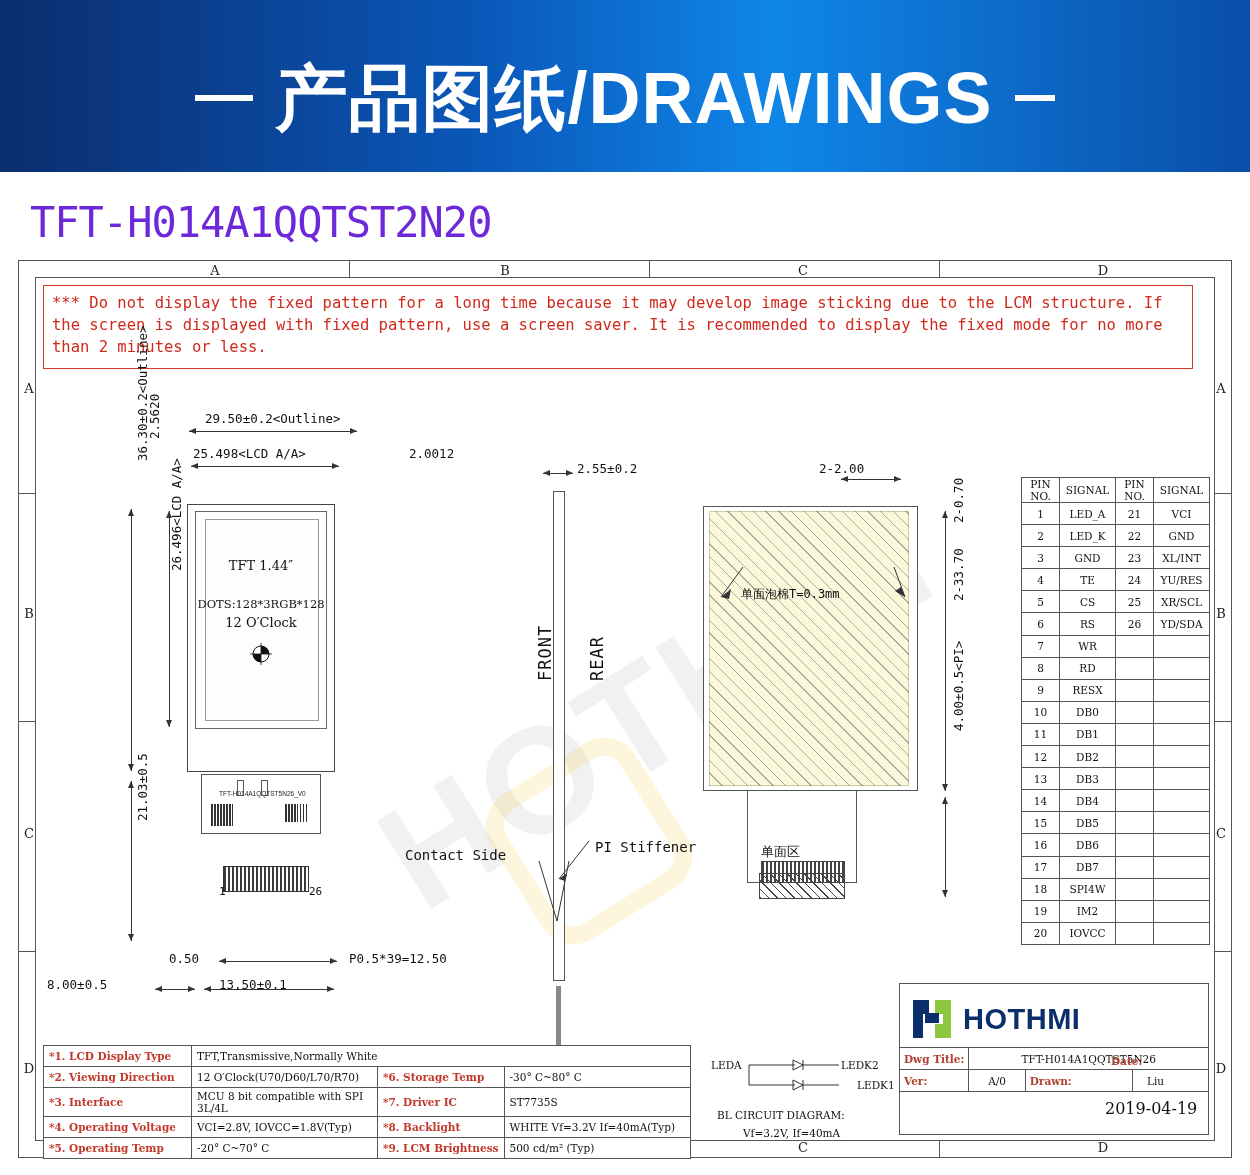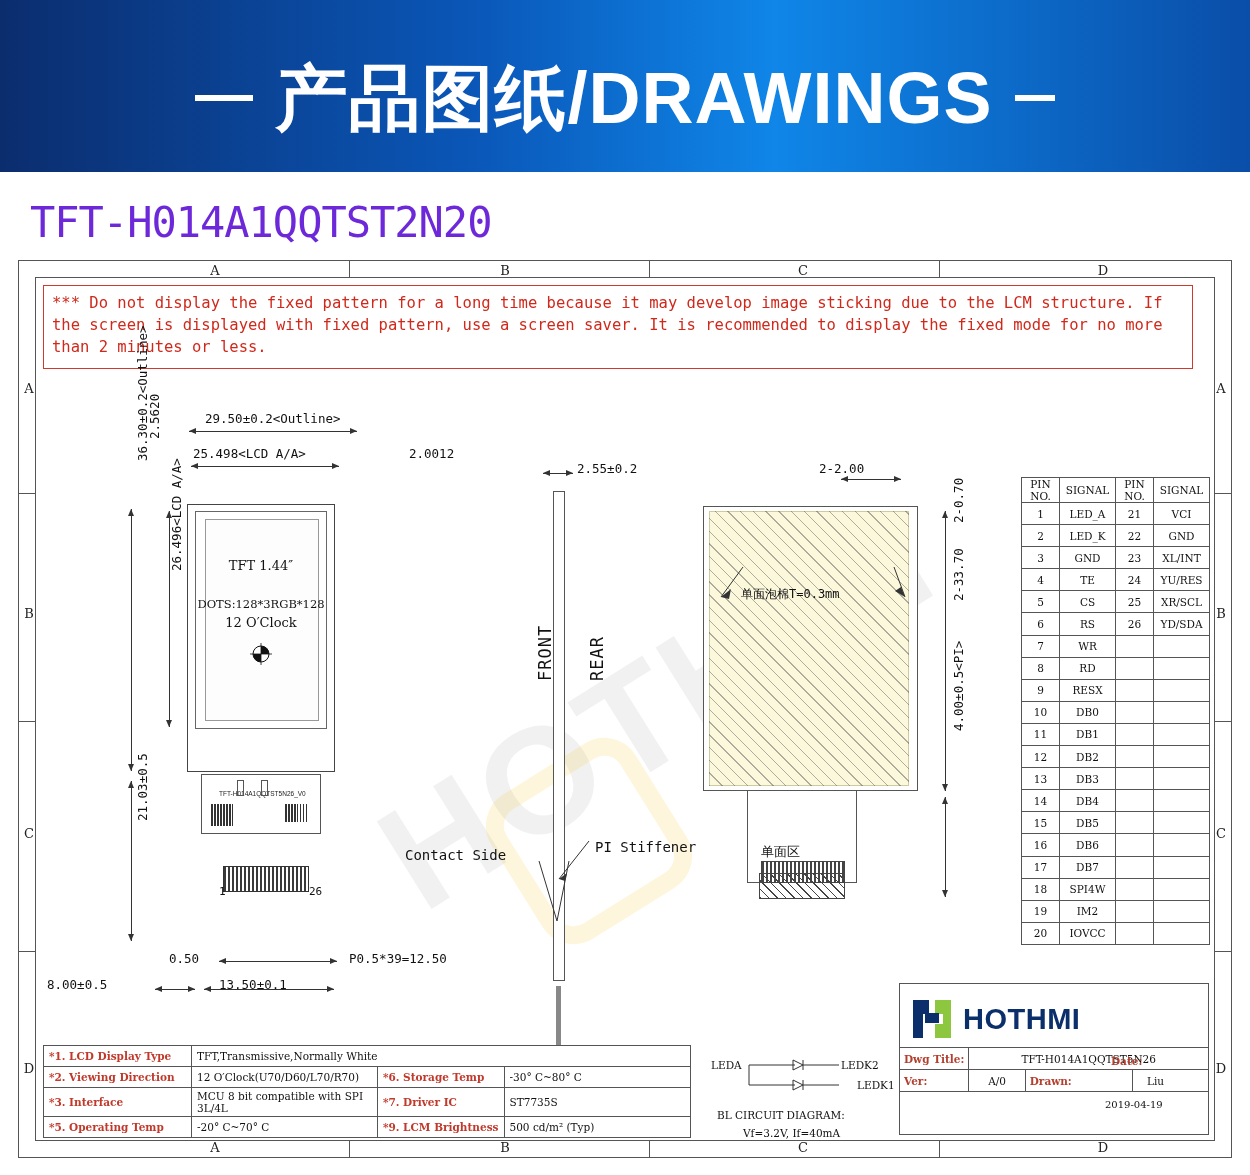--- a/index.html
+++ b/index.html
@@ -477,20 +477,26 @@
       <td class="k k1">*2. Viewing Direction</td>
       <td class="v1">12 O′Clock(U70/D60/L70/R70)</td>
       <td class="k k2">*6. Storage Temp</td>
       <td class="v2">-30° C~80° C</td>
     </tr>
     <tr>
       <td class="k k1">*3. Interface</td>
       <td class="v1">MCU 8 bit compatible with SPI 3L/4L</td>
       <td class="k k2">*7. Driver IC</td>
       <td class="v2">ST7735S</td>
+    </tr>
+    <tr>
+      <td class="k k1">*4. Operating Voltage</td>
+      <td class="v1">VCI=2.8V, IOVCC=1.8V(Typ)</td>
+      <td class="k k2">*8. Backlight</td>
+      <td class="v2">WHITE Vf=3.2V If=40mA(Typ)</td>
     </tr>
     <tr>
       <td class="k k1">*5. Operating Temp</td>
       <td class="v1">-20° C~70° C</td>
       <td class="k k2">*9. LCM Brightness</td>
       <td class="v2">500 cd/m² (Typ)</td>
     </tr>
   </tbody>
     </table>
 
@@ -532,14 +538,14 @@
     </tr>
     <tr>
       <td class="lbl">Ver:</td>
       <td style="text-align:center;">A/0</td>
       <td class="lbl" colspan="2">Drawn:</td>
       <td colspan="2" style="text-align:left; padding-left:14px;">Liu</td>
     </tr>
   </tbody>
     </table>
   <div class="t" style="left:1092px; top:794px; font-size:10.5px; color:#b3402f; font-weight:bold; font-family:'DejaVu Serif',serif;">Date:</div>
-  <div class="t" style="left:1086px; top:838px; font-size:10px; font-family:'DejaVu Serif',serif;">2019-04-19</div>
+  <div class="t" style="left:1086px; top:838px; font-size:16px; font-family:'DejaVu Serif',serif;">2019-04-19</div>
 </div>
 
 </body></html>

